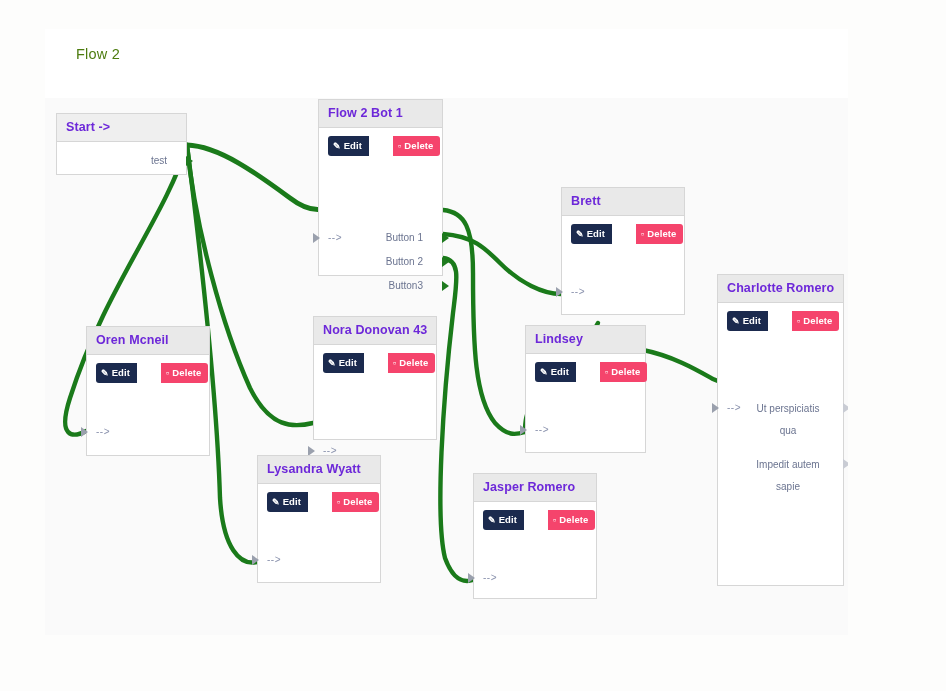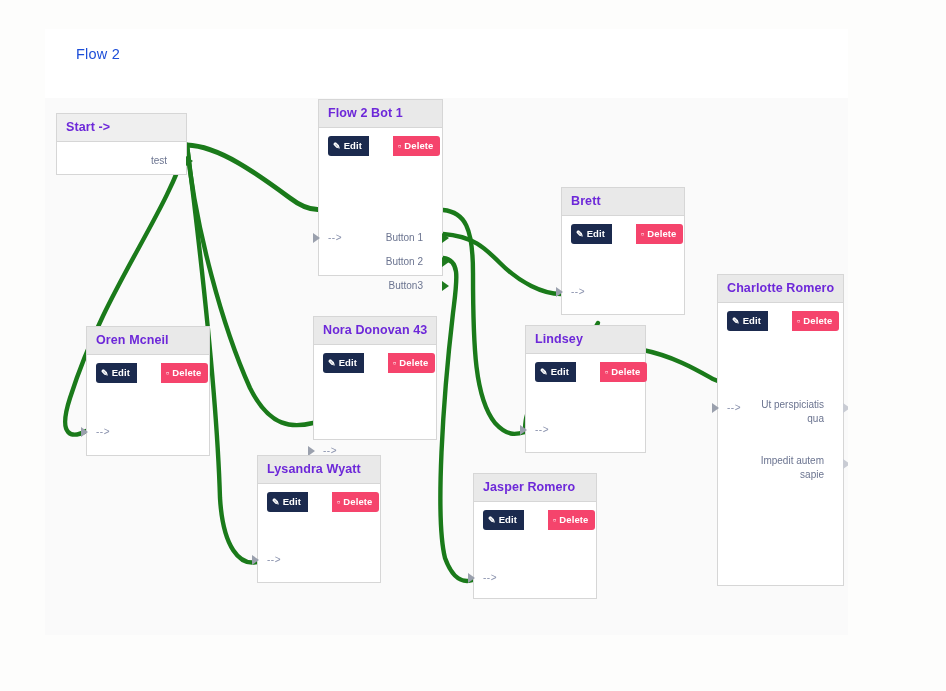--- a/index.html
+++ b/index.html
@@ -41,21 +41,21 @@
     height: 69px;
     background: #ffffff;
     border-bottom: 1px solid #f0f0f0;
   }
 
   #flow-title {
     position: absolute;
     left: 31px;
     top: 17px;
     font-size: 14.5px;
-    color: #1d4ed8;
+    color: #4d7c0f;
     letter-spacing: 0.2px;
   }
 
   #canvas {
     position: absolute;
     left: 45px;
     top: 98px;
     width: 803px;
     height: 537px;
     background: #fafafa;
@@ -144,21 +144,22 @@
     position: absolute;
     right: 19px;
     font-size: 10px;
     color: #6b7490;
     text-align: right;
     white-space: nowrap;
   }
   .port-out.multi {
     white-space: normal;
     width: 72px;
-    line-height: 14px;
+    line-height: 22px;
+    text-align: center;
   }
 
   .handle {
     position: absolute;
     width: 0; height: 0;
     border-top: 5px solid transparent;
     border-bottom: 5px solid transparent;
     border-left: 7px solid #9aa0ad;
   }
   .handle.green {

